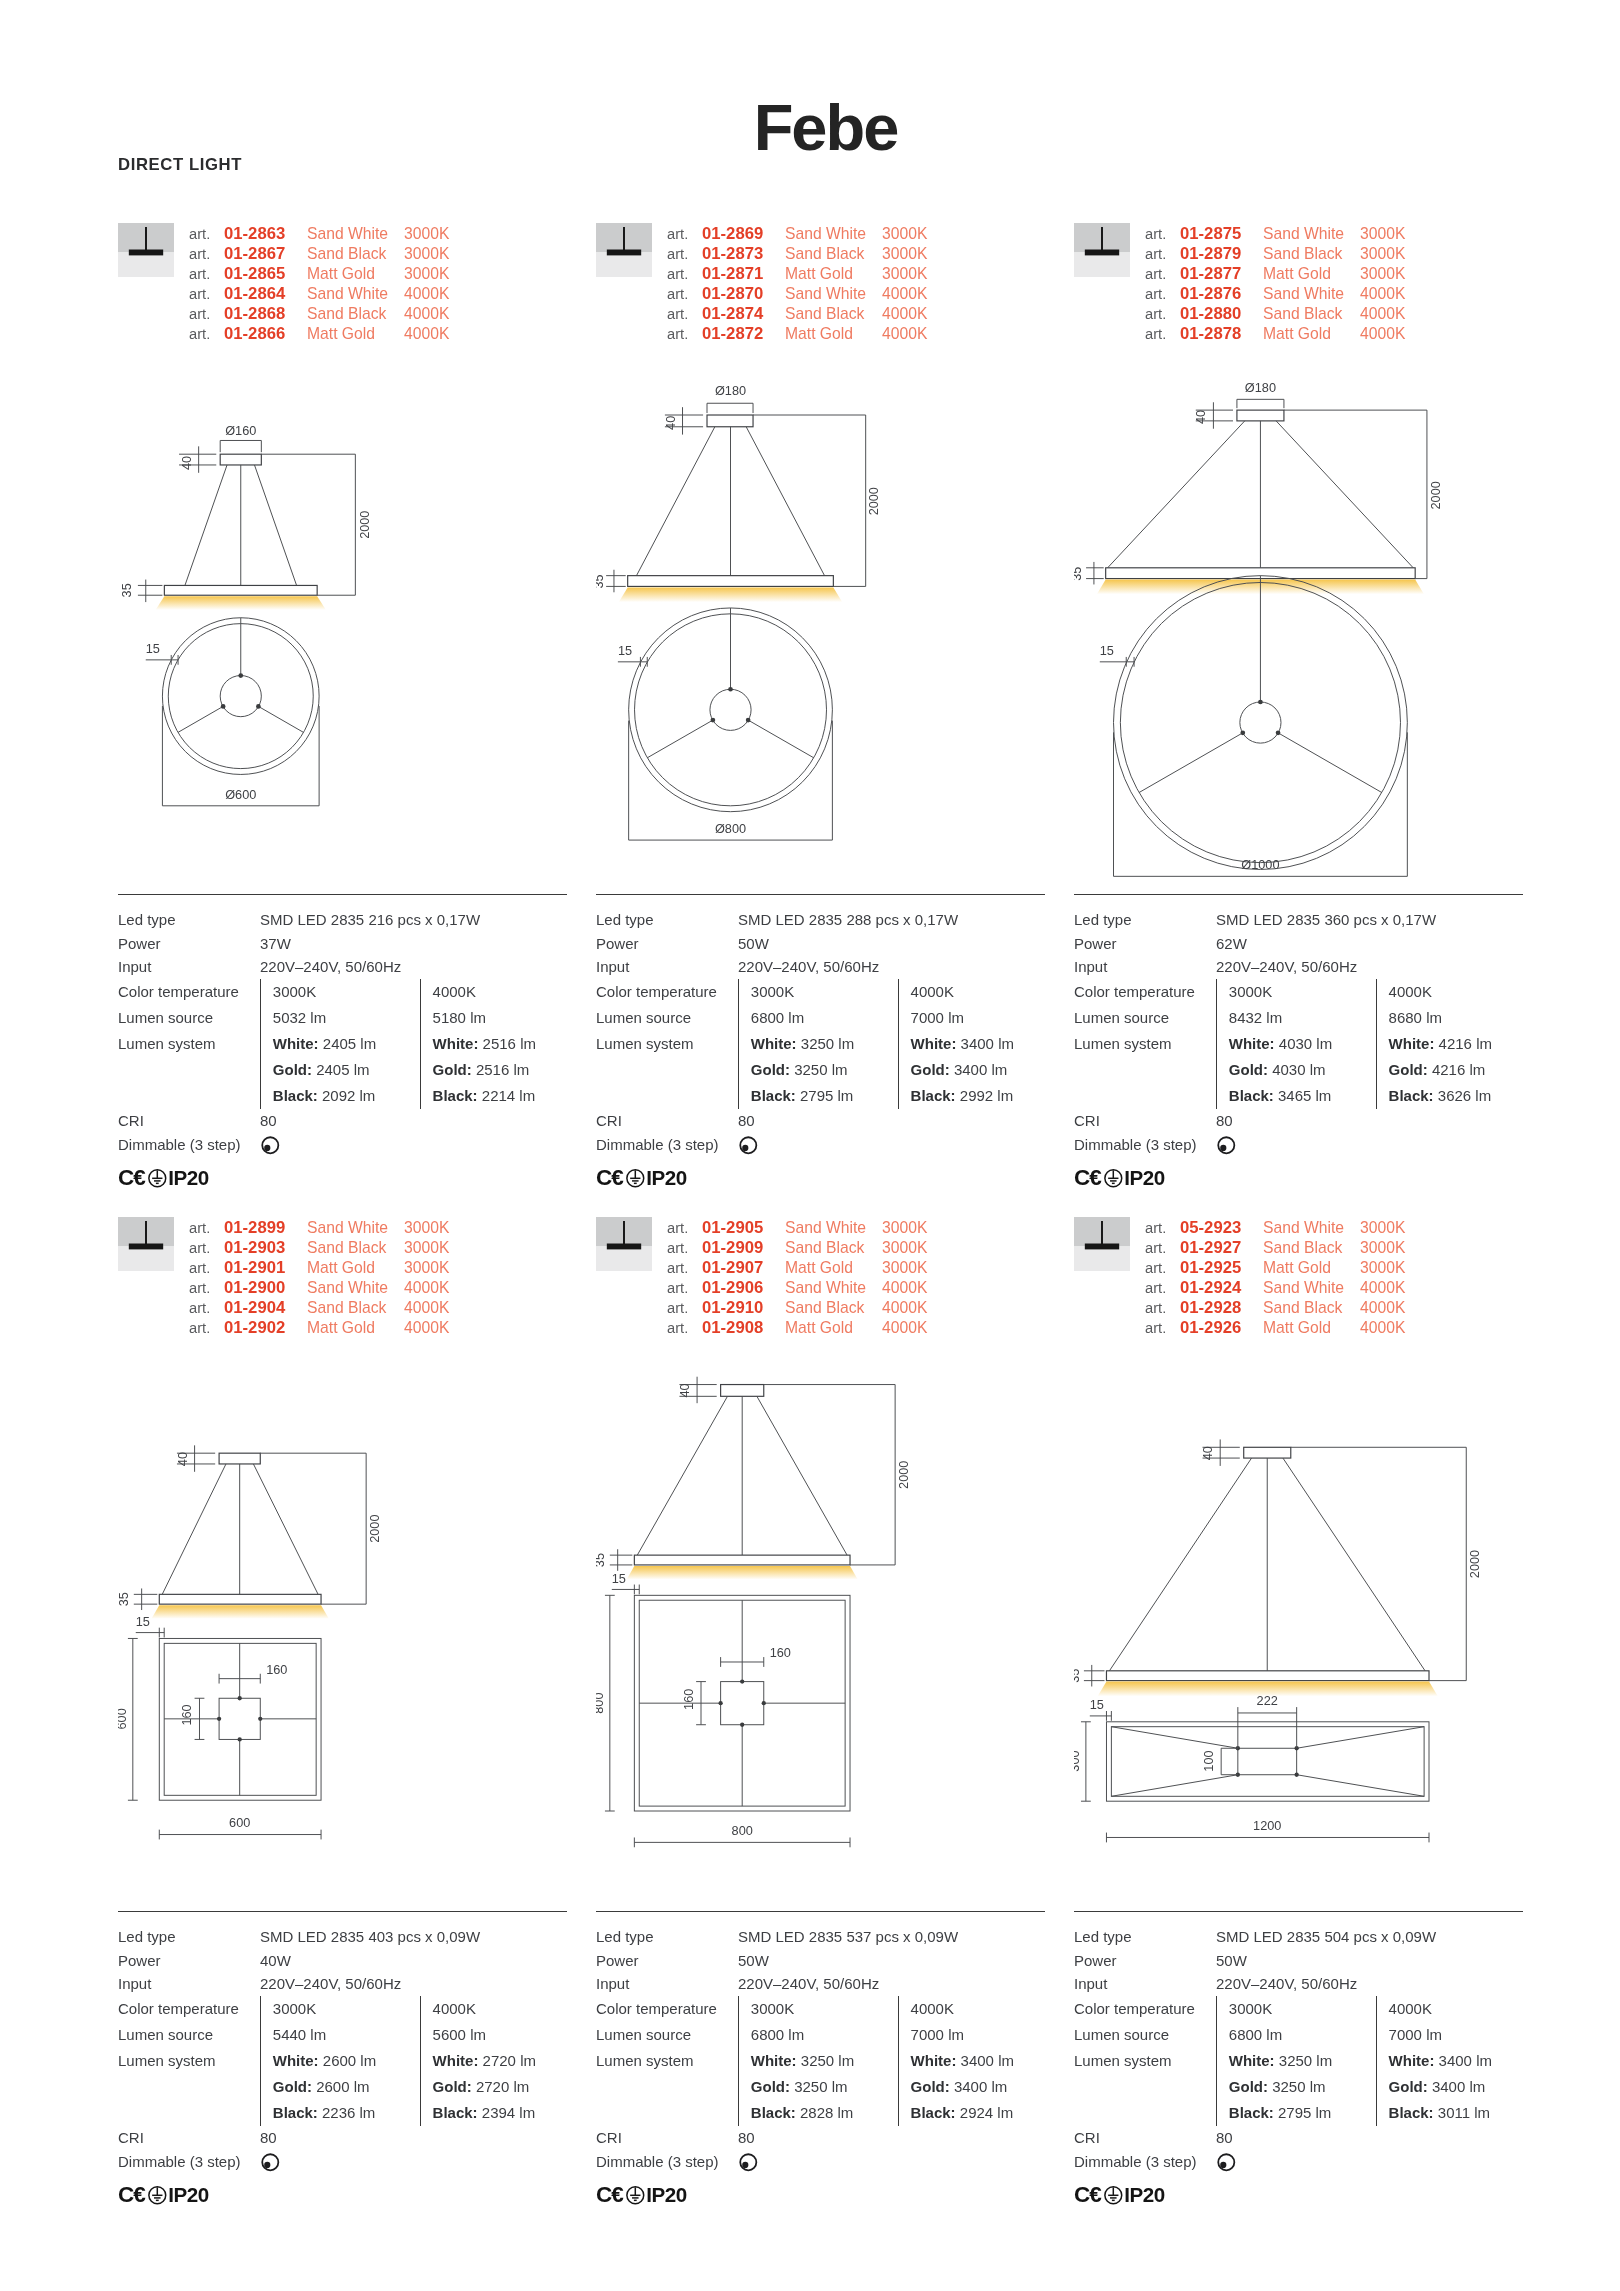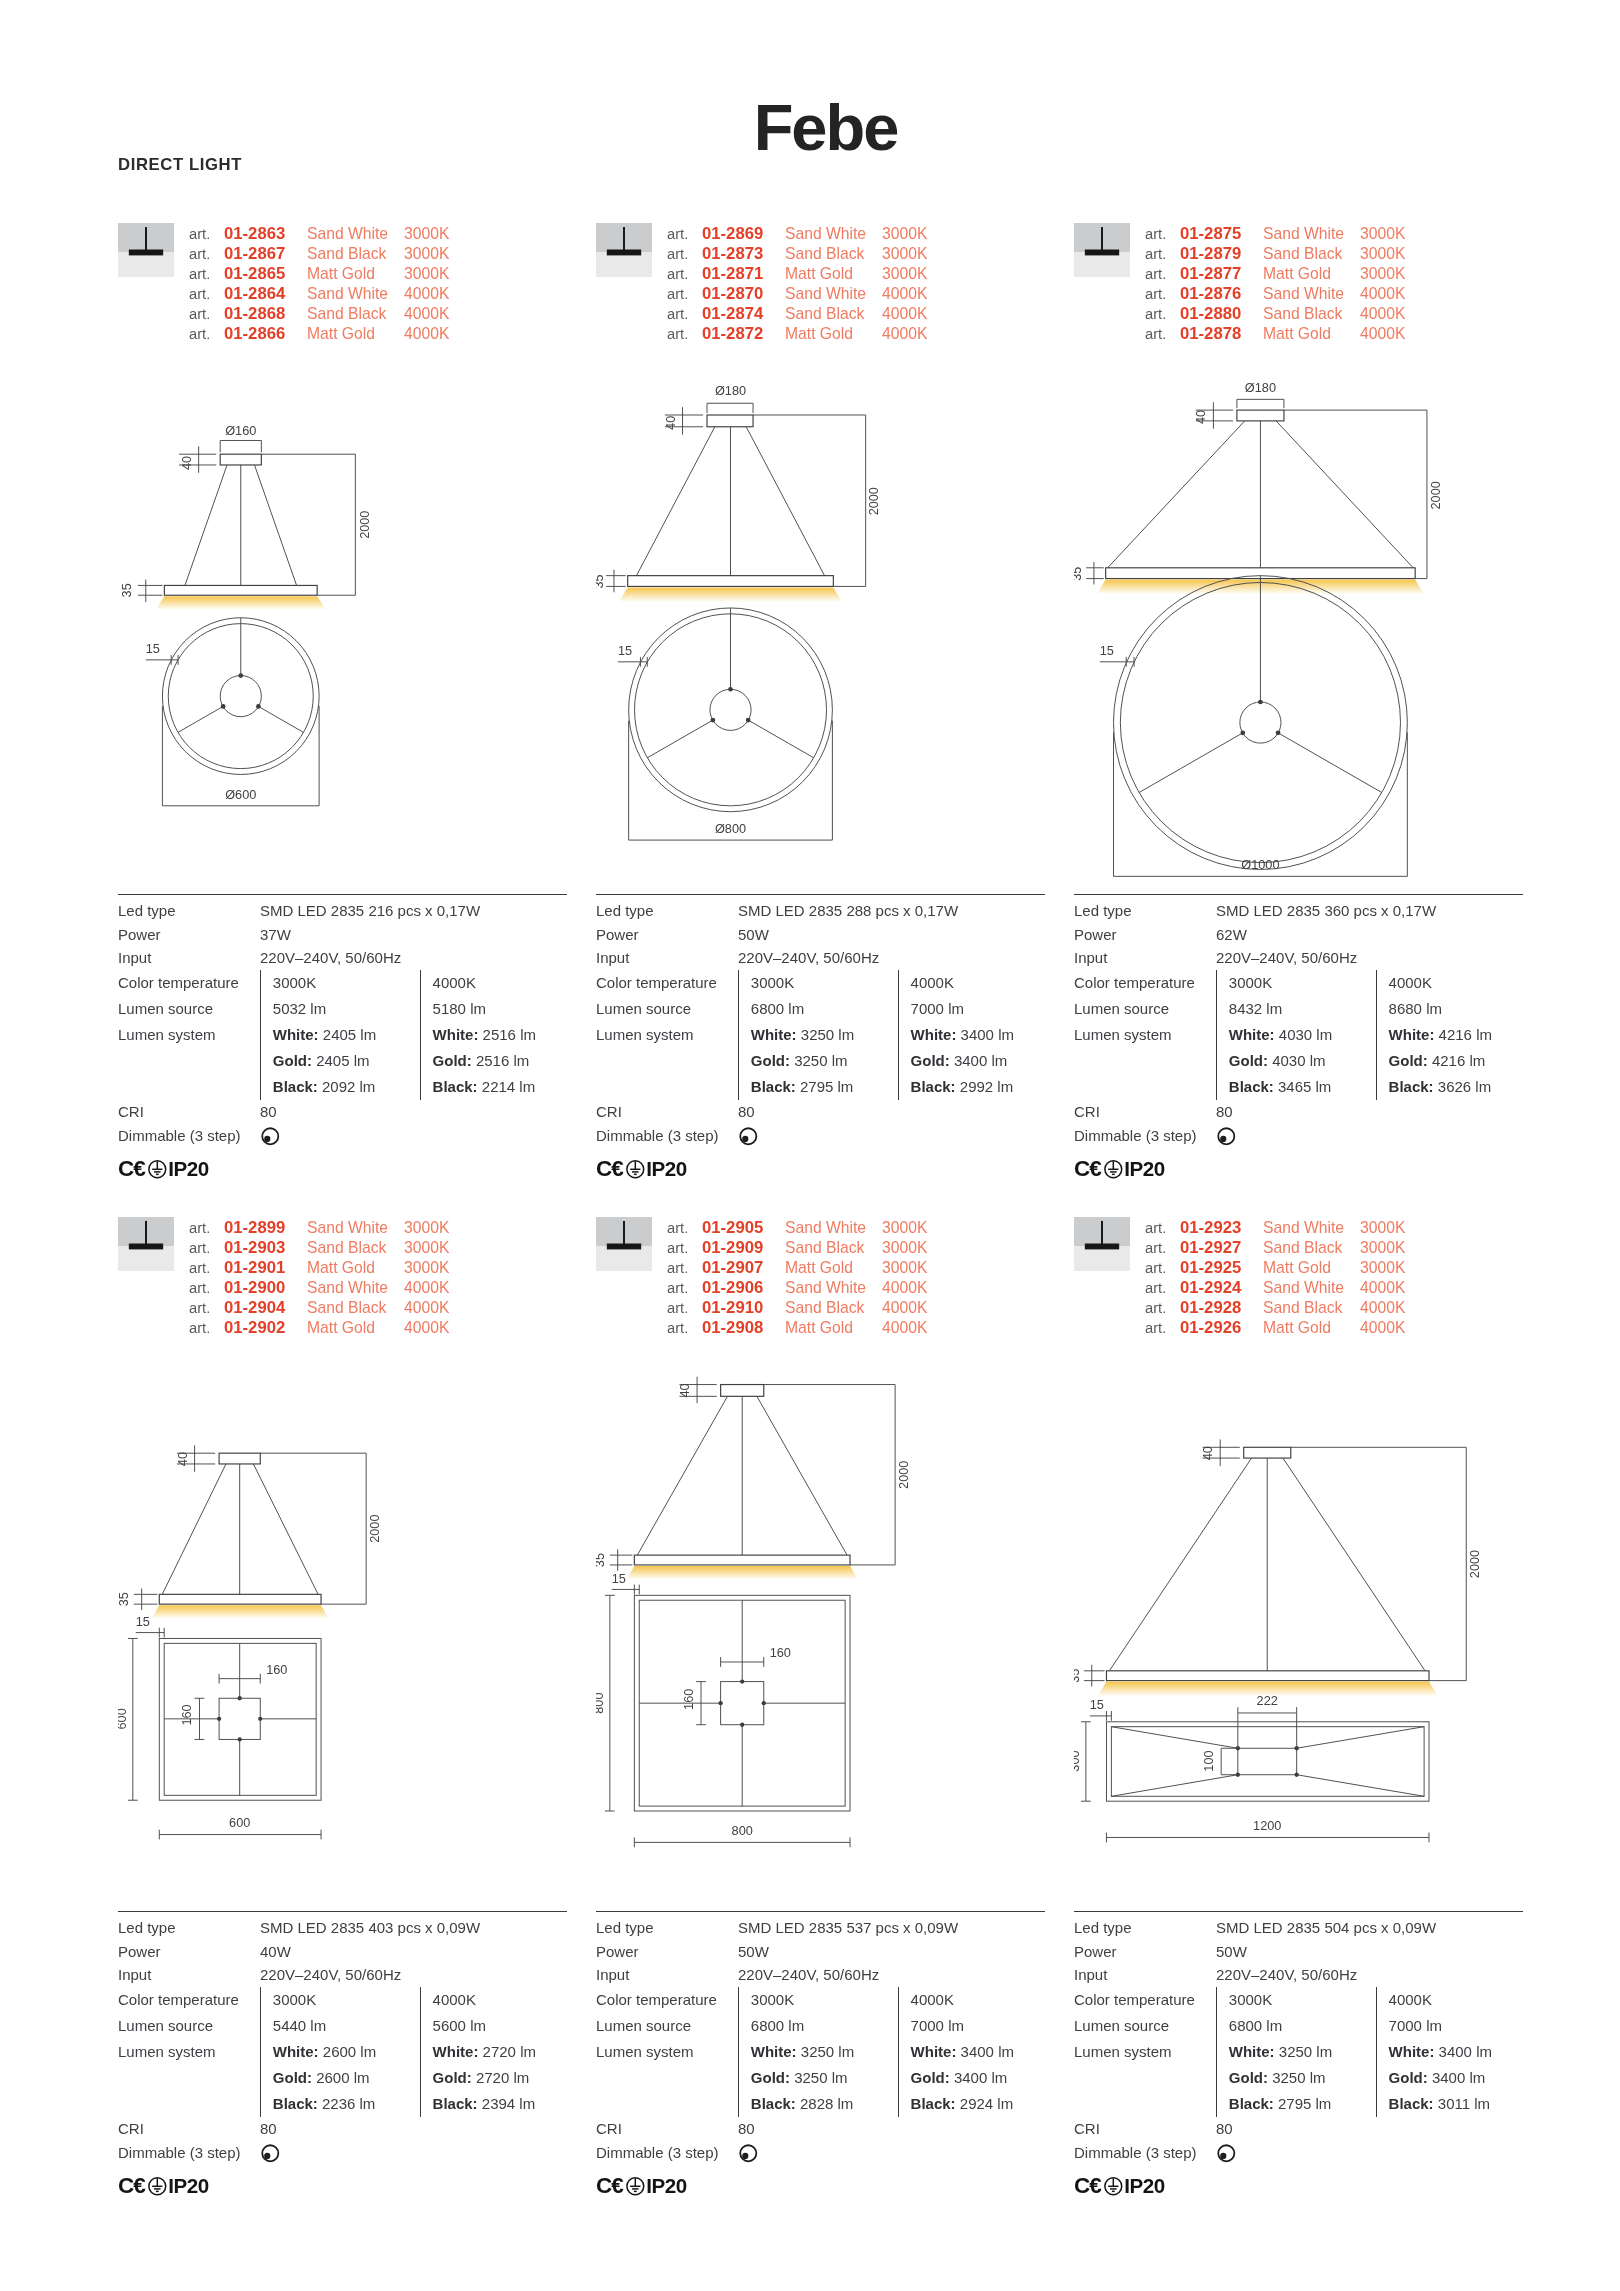--- a/index.html
+++ b/index.html
@@ -28,21 +28,21 @@
   .a-fin  { position:absolute; left:189px; font-size:15.7px; color:#ef7b61; }
   .a-temp { position:absolute; left:286px; font-size:15.7px; color:#ef7b61; }
 
   .drawing { position:absolute; left:0; top:147px; }
   .dl { stroke:#4b4d50; stroke-width:1; fill:none; }
   .dr { stroke:#3f4145; stroke-width:1.2; fill:#ffffff; }
   .dt { font-size:13px; fill:#3f4145; }
   .dot { fill:#3a3c3e; }
 
   .spec { position:absolute; left:0; width:449px; border-top:1.5px solid #3a3a3a;
-          padding-top:4px; font-size:15px; color:#3d3f43; }
+          padding-top:13px; font-size:15px; color:#3d3f43; }
   .spec-a { top:673px; }
   .spec-b { top:696px; }
   .srow { display:flex; line-height:23.5px; white-space:nowrap; }
   .srow .lbl { width:142px; flex:none; }
   .tgrid { display:flex; }
   .tg-labels { width:142px; flex:none; }
   .tg-labels .trow, .tg-col .trow { line-height:26px; height:26px; white-space:nowrap; }
   .tg-col { width:147px; flex:none; border-left:1.5px solid #3a3a3a; padding-left:11.8px; }
   .tg-col b { color:#2f3134;text-align:center; }
   .dimrow { align-items:center; line-height:26.5px; }
@@ -786,21 +786,21 @@
         <rect width="57" height="30" fill="#cbcccd"></rect>
           <rect y="30" width="57" height="25" fill="#e9e9ea"></rect>
         <g>
             <line x1="28.5" y1="4" x2="28.5" y2="29" stroke="#161616" stroke-width="2"></line>
             <rect x="11" y="27" width="35" height="6" fill="#161616"></rect>
           </g>
       </svg>
       <div class="arows">
         <div class="arow">
             <span class="a-art">art.</span>
-            <span class="a-code">01-2923</span>
+            <span class="a-code">05-2923</span>
             <span class="a-fin">Sand White</span>
             <span class="a-temp">3000K</span>
           </div>
         <div class="arow">
             <span class="a-art">art.</span>
             <span class="a-code">01-2927</span>
             <span class="a-fin">Sand Black</span>
             <span class="a-temp">3000K</span>
           </div>
         <div class="arow">

